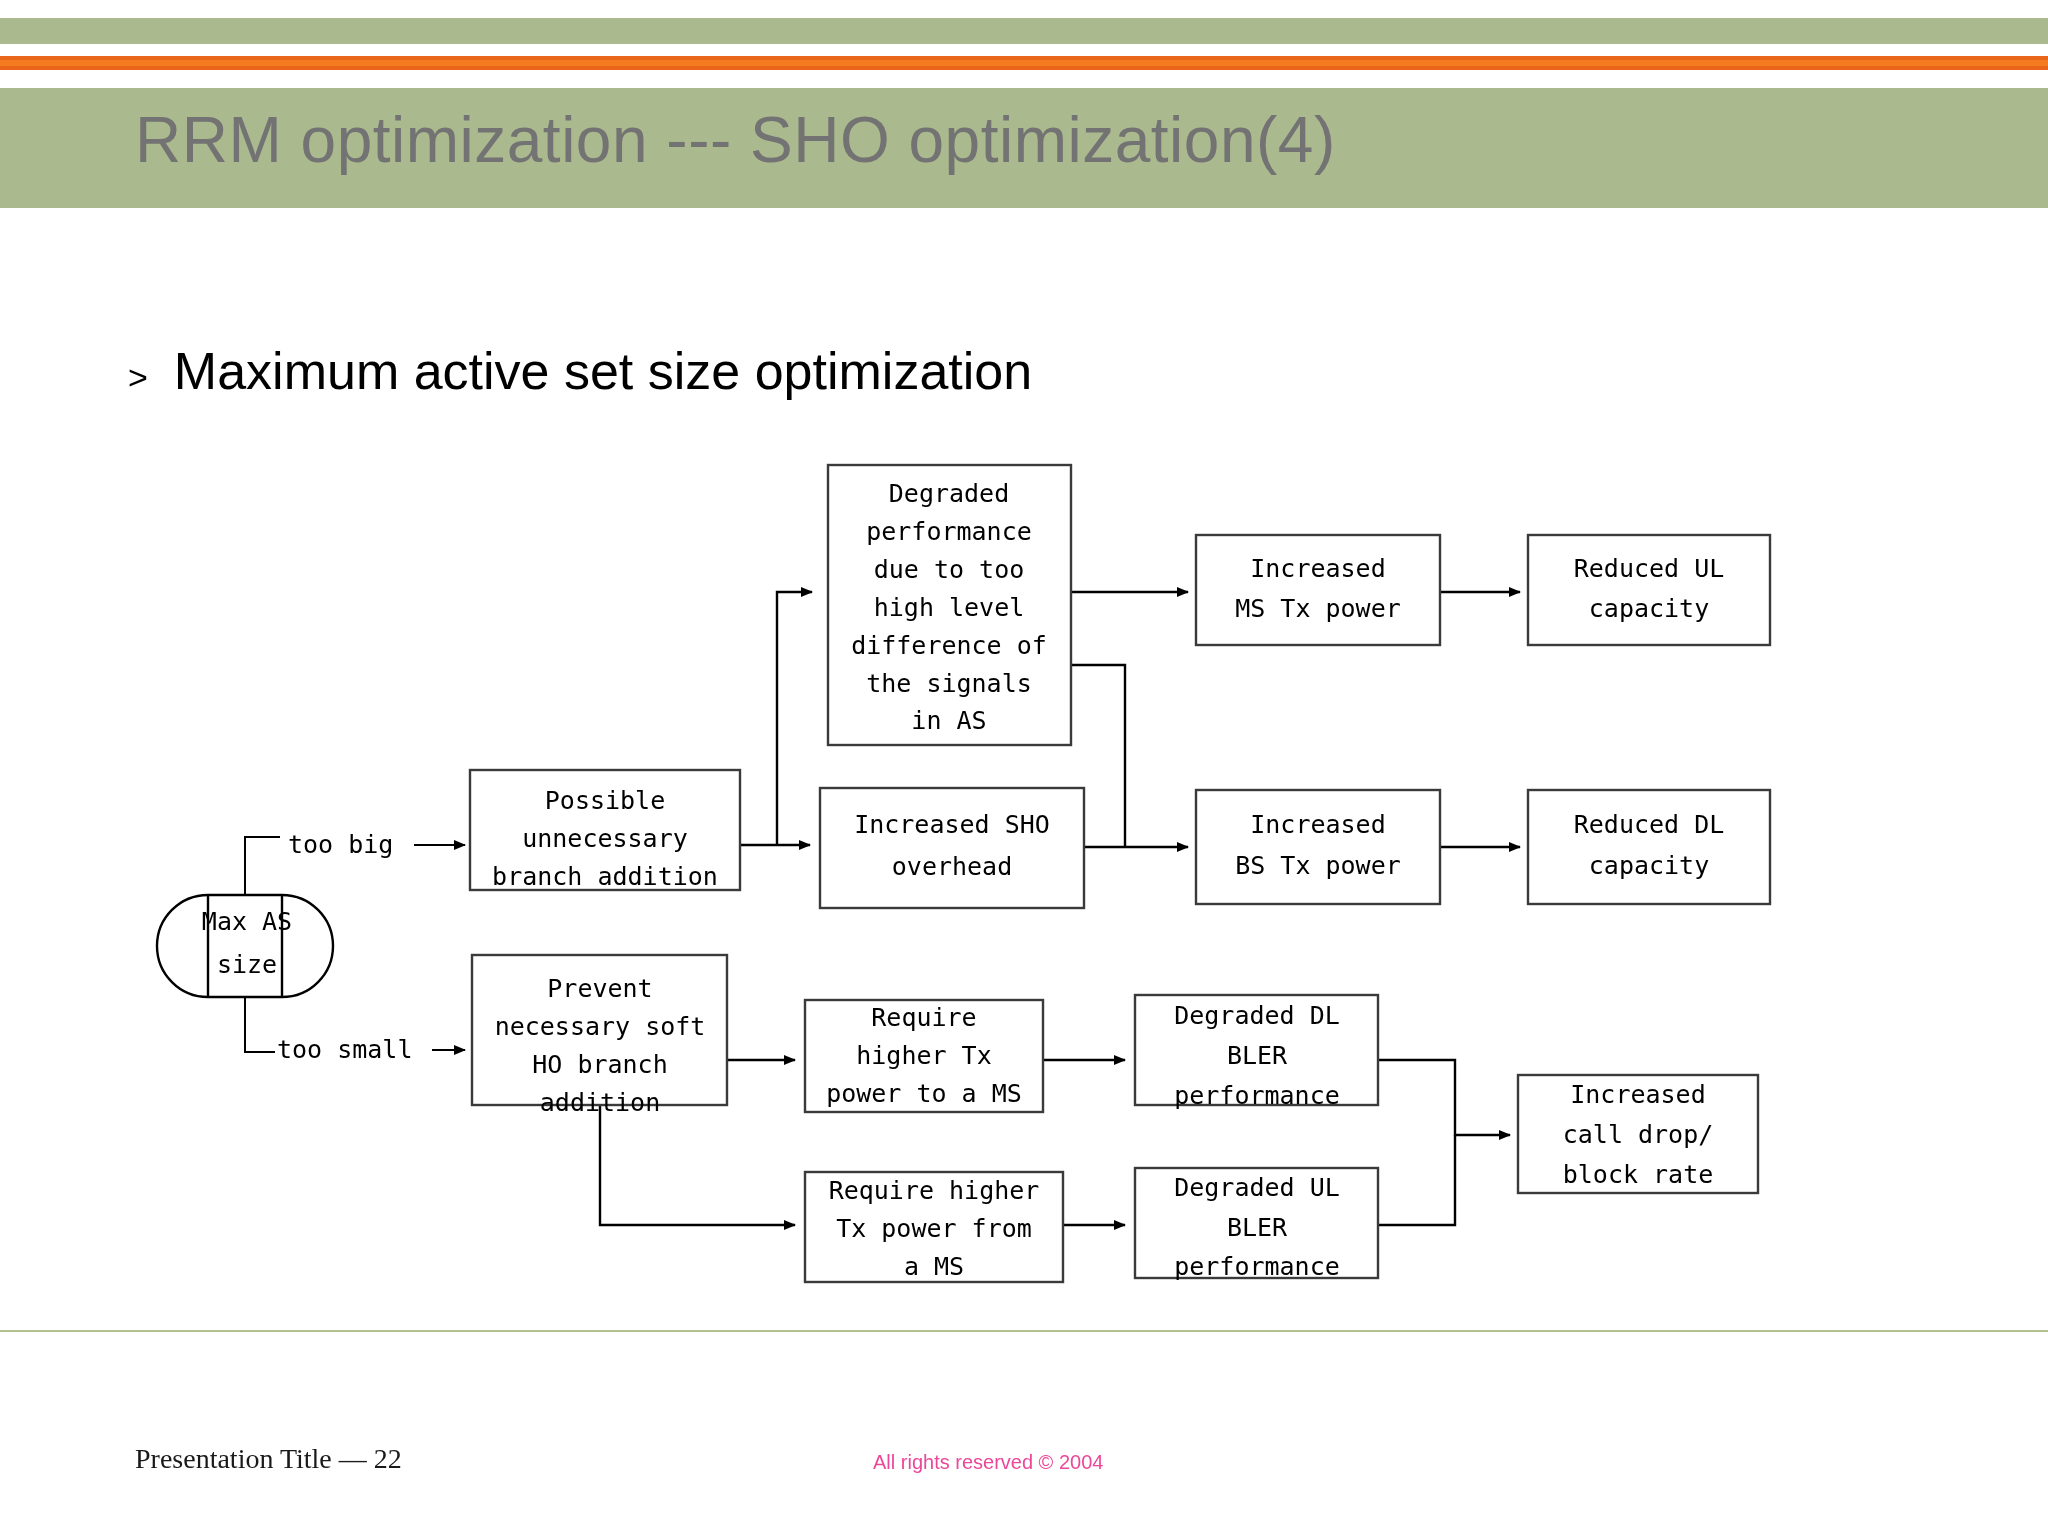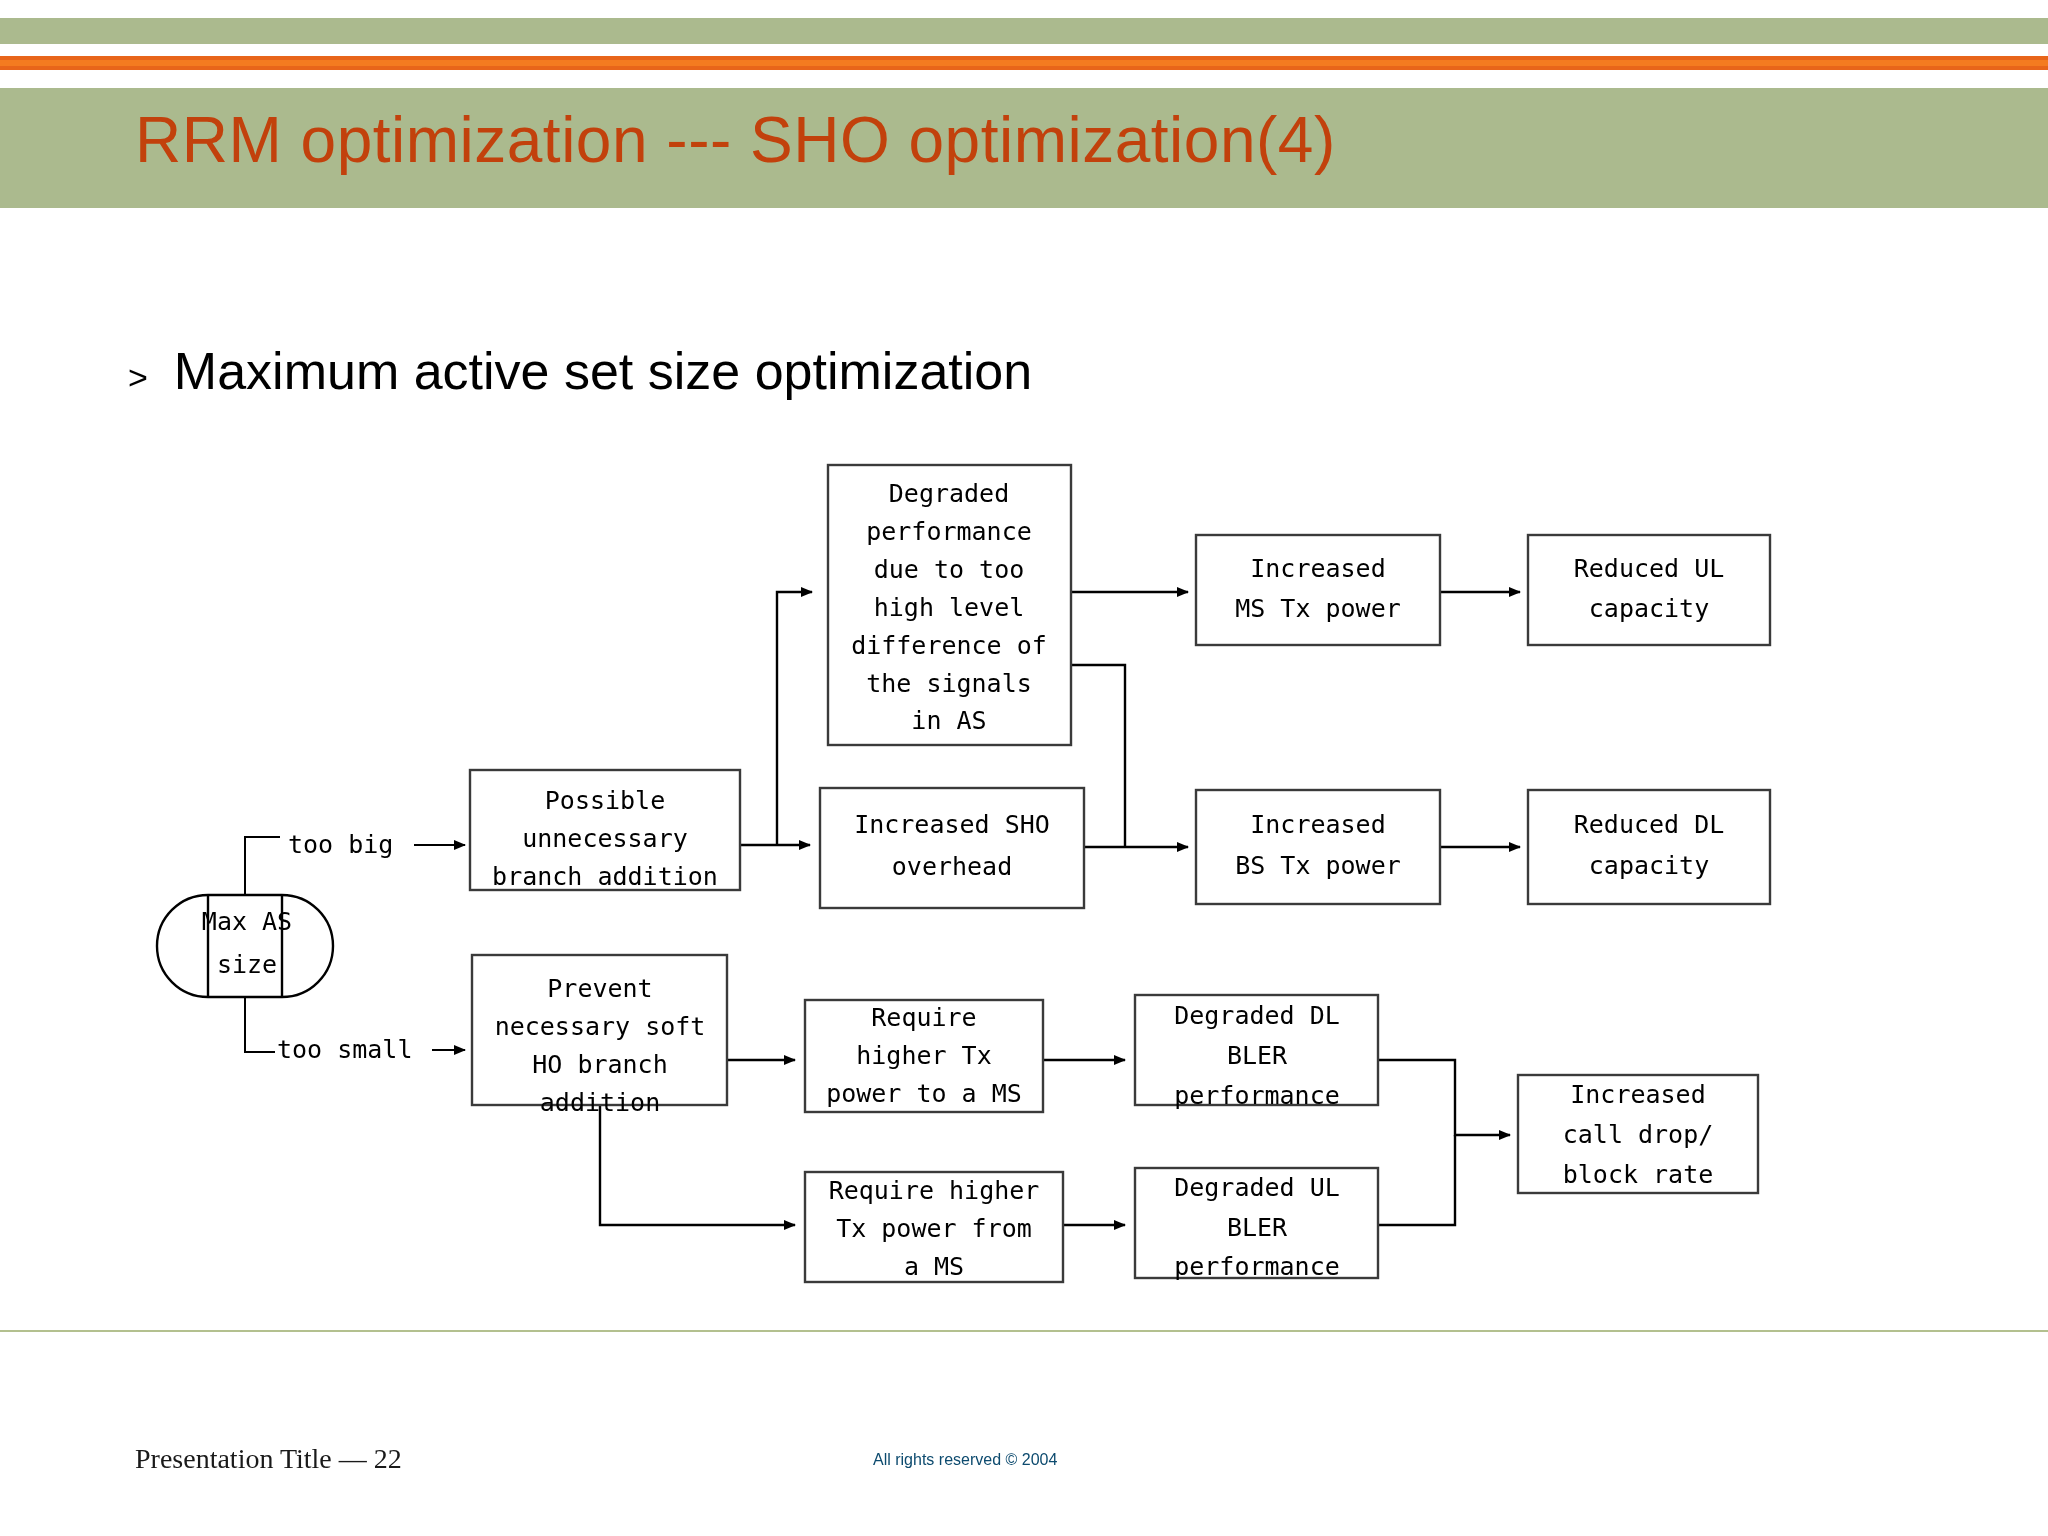--- a/index.html
+++ b/index.html
@@ -14,21 +14,21 @@
   #slide{position:absolute;inset:0;background:#ffffff;}
   .band{position:absolute;left:0;width:100%;}
   .band-green-thin{top:18px;height:26px;background:#abba8e;}
   .band-orange-outer{top:56px;height:14px;background:#e8651a;}
   .band-orange-inner{top:60px;height:6px;background:#f47b20;}
   .band-title{top:88px;height:120px;background:#abba8e;}
   .hairline-top{top:0px;height:2px;background:#ffffff;}
 
   #title-text{
     position:absolute;left:135px;top:108px;
-    font-size:64px;color:#c2410c;letter-spacing:.5px;
+    font-size:64px;color:#737373;letter-spacing:.5px;
     white-space:nowrap;line-height:1;
   }
 
   
   #bullet-row{
     position:absolute;left:128px;top:345px;
     display:flex;align-items:baseline;gap:26px;
     color:#000000;
   }
   #bullet-marker{font-size:34px;line-height:1;font-weight:400;}
@@ -51,21 +51,21 @@
   .conn-thin{fill:none;stroke:#000000;stroke-width:2.0;}
 
   
   .footer-rule{position:absolute;left:0;width:100%;top:1330px;height:2px;background:#b3c08f;}
   #footer-left{
     position:absolute;left:135px;top:1443px;
     font-size:28px;color:#1a1a1a;white-space:nowrap;font-family:Liberation Serif, serif;
   }
   #footer-center{
     position:absolute;left:873px;top:1451px;
-    font-size:16px;color:#0c4a6e;white-space:nowrap;
+    font-size:20px;color:#ec4899;white-space:nowrap;
   }
 </style>
 </head>
 <body>
 
 <div id="slide">
 
   <div class="band hairline-top"></div>
   <div class="band band-green-thin"></div>
   <div class="band band-orange-outer"></div>

